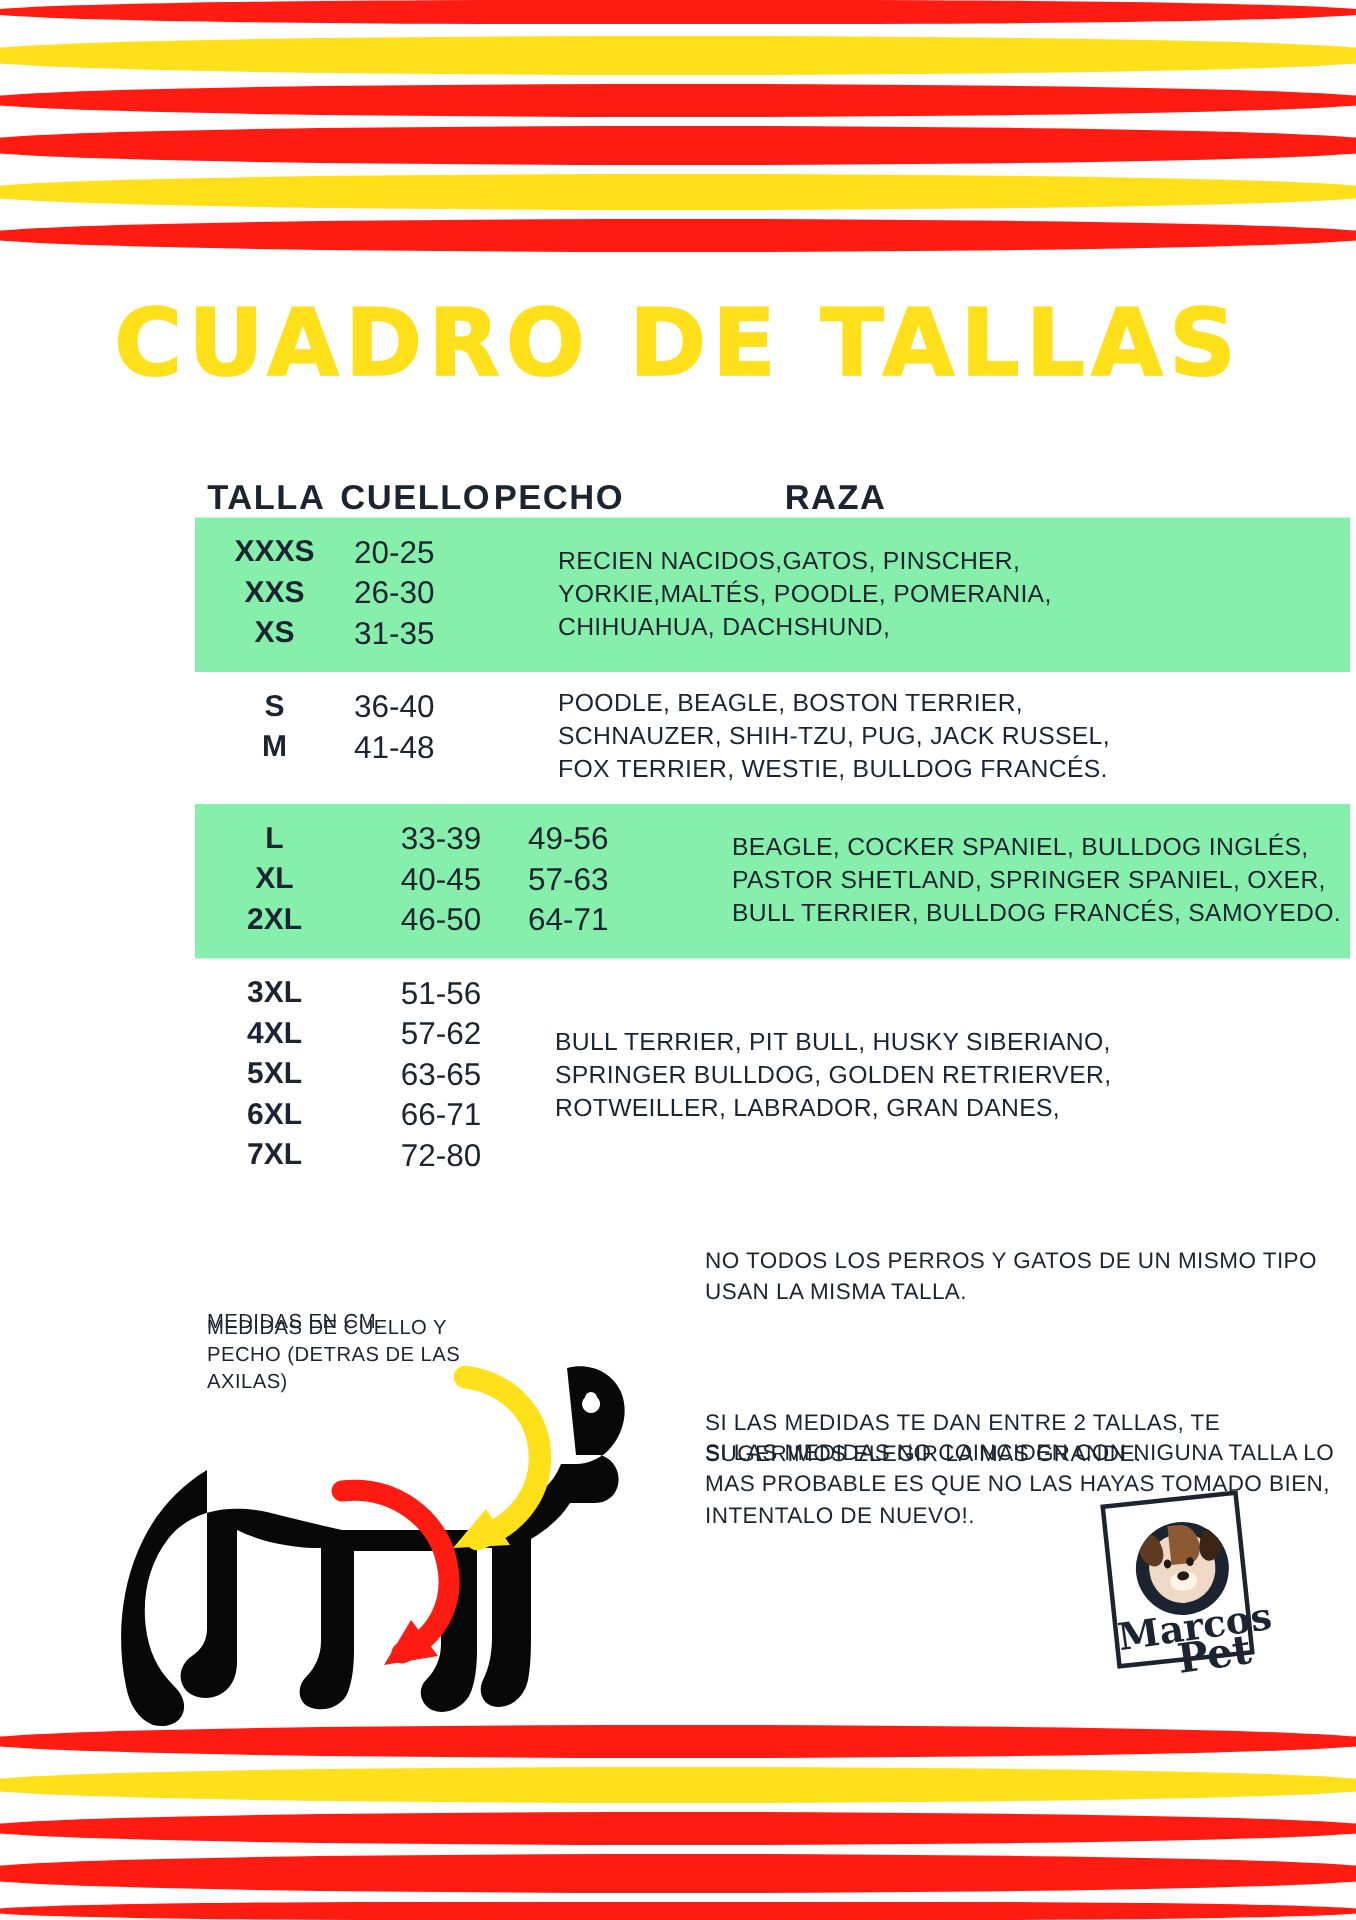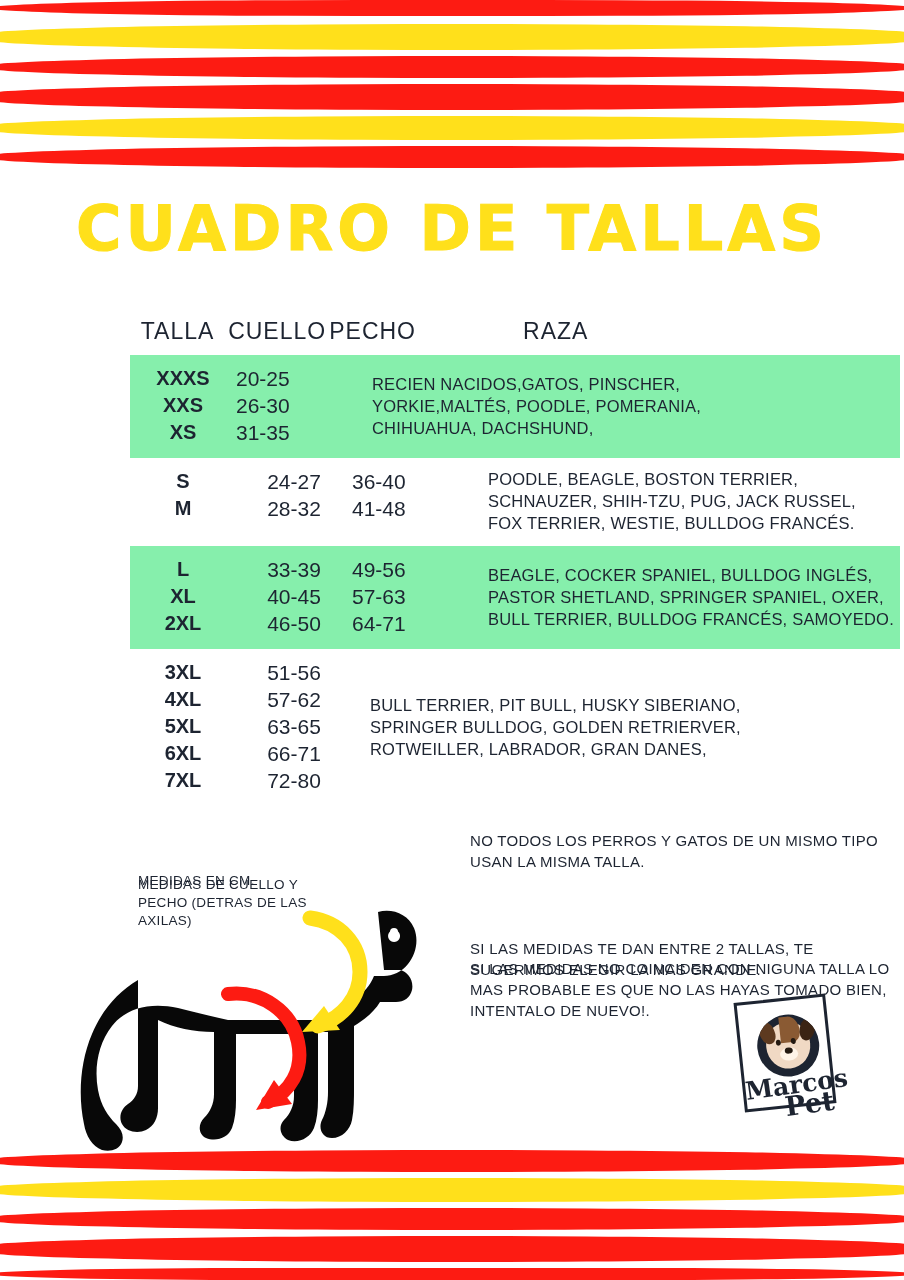--- a/index.html
+++ b/index.html
@@ -72,24 +72,23 @@
   
   .table {
     position: absolute;
     top: 318px;
     left: 130px;
     width: 770px;
   }
   .head-row {
     display: flex;
     align-items: flex-end;
-    font-weight: normal;
+    font-weight: bold;
     font-size: 23px;
     letter-spacing: 1px;
-    padding-bottom: 10px;
   }
   .col-talla  { width: 106px; text-align: center; }
   .col-cuello { width: 116px; text-align: center; }
   .col-pecho  { width: 118px; }
   .col-raza   { width: 420px; padding-left: 22px; }
   .head-row .col-raza { text-align: left; padding-left: 88px; }
 
   .group {
     display: flex;
     align-items: flex-start;
@@ -298,24 +297,20 @@
       <div>YORKIE,MALTÉS, POODLE, POMERANIA,</div>
       <div>CHIHUAHUA, DACHSHUND,</div>
     </div>
   </div>
 
   <div class="group">
     <div class="sizes-block">
       <div class="sizes-col col-talla">
         <div class="cell size">S</div>
         <div class="cell size">M</div>
-      </div>
-      <div class="sizes-col col-cuello">
-        <div class="cell">24-27</div>
-        <div class="cell">28-32</div>
       </div>
       <div class="sizes-col col-pecho">
         <div class="cell">36-40</div>
         <div class="cell">41-48</div>
       </div>
     </div>
     <div class="breeds">
       <div>POODLE, BEAGLE, BOSTON TERRIER,</div>
       <div>SCHNAUZER, SHIH-TZU, PUG, JACK RUSSEL,</div>
       <div>FOX TERRIER, WESTIE, BULLDOG FRANCÉS.</div>

